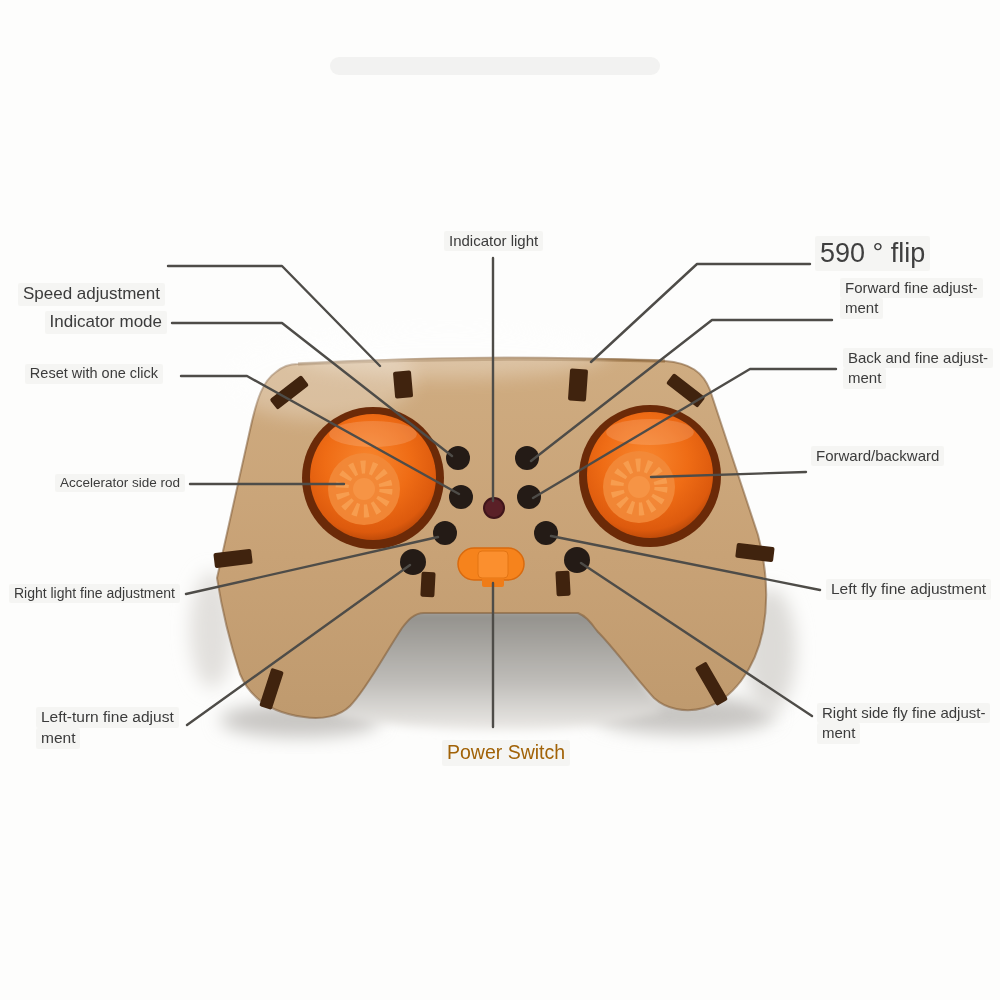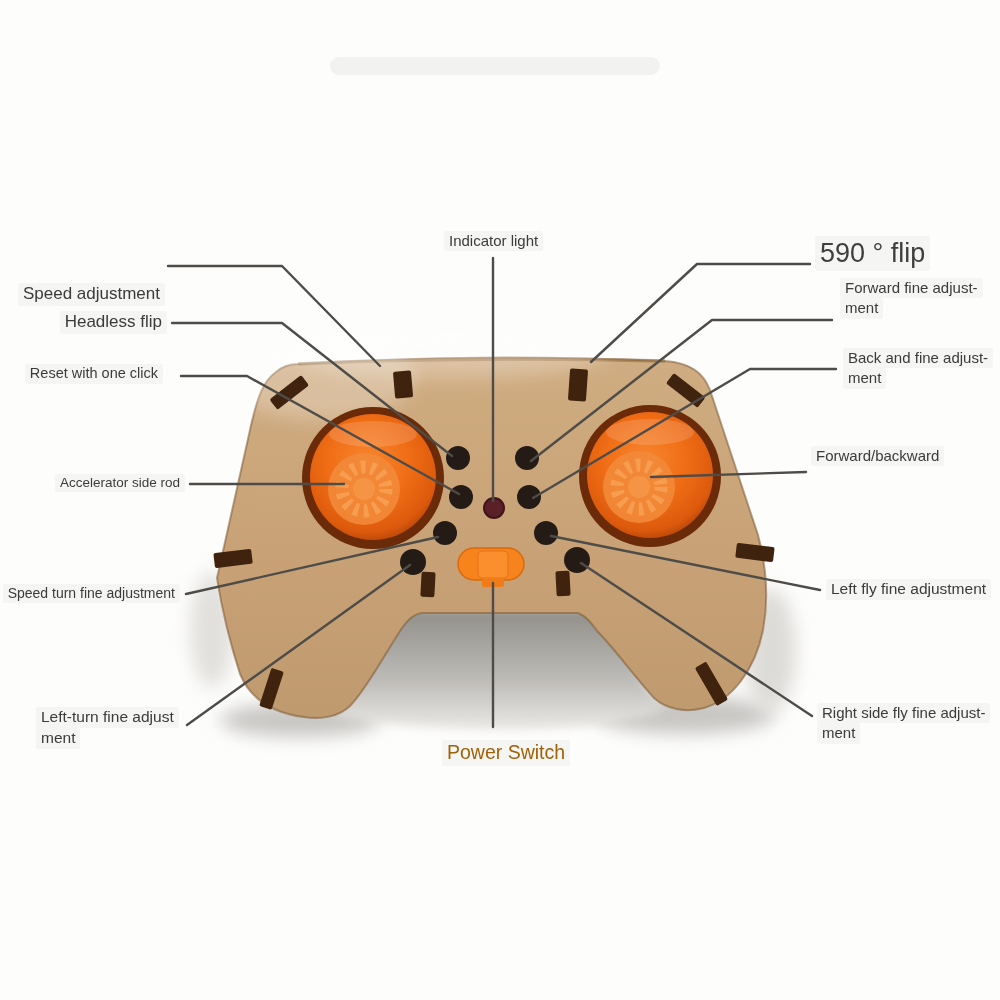--- a/index.html
+++ b/index.html
@@ -153,33 +153,33 @@
     <path d="M820,590 L551,536"></path>
     <path d="M812,716 L581,563"></path>
   </g>
 </svg>
 
 <div class="label" style="right:835px;top:251px;font-size:17px;margin-top:32px;">
   <span class="bg">Speed adjustment</span>
 </div>
 
 <div class="label" style="right:833px;top:311px;font-size:17px;">
-  <span class="bg">Headless flip</span>
+  <span class="bg">Indicator mode</span>
 </div>
 
 <div class="label" style="right:837px;top:364px;font-size:14.5px;">
   <span class="bg">Reset with one click</span>
 </div>
 
 <div class="label" style="right:815px;top:474px;font-size:13.5px;">
   <span class="bg">Accelerator side rod</span>
 </div>
 
 <div class="label" style="right:820px;top:584px;font-size:14px;">
-  <span class="bg">Speed turn fine adjustment</span>
+  <span class="bg">Right light fine adjustment</span>
 </div>
 
 <div class="label two" style="left:36px;top:707px;font-size:15.5px;">
   <span class="bg">Left-turn fine adjust</span>
   <span class="bg">ment</span>
 </div>
 
 <div class="label" style="left:444px;top:231px;font-size:15px;text-align:center;">
   <span class="bg">Indicator light</span>
 </div>

